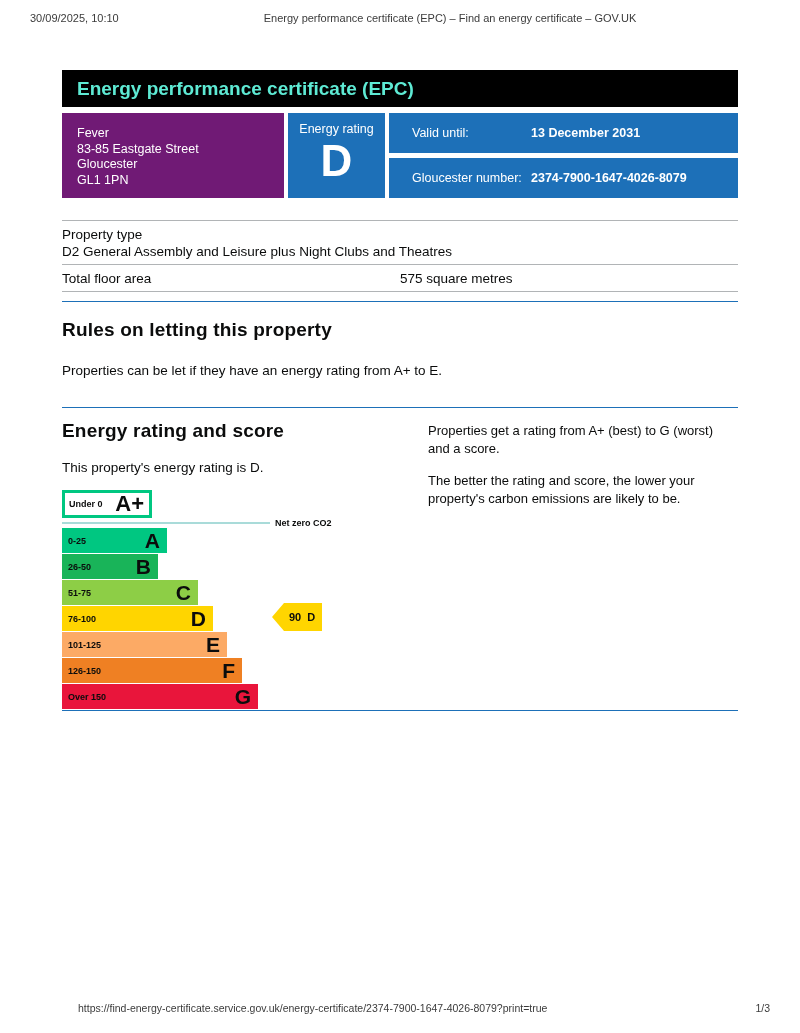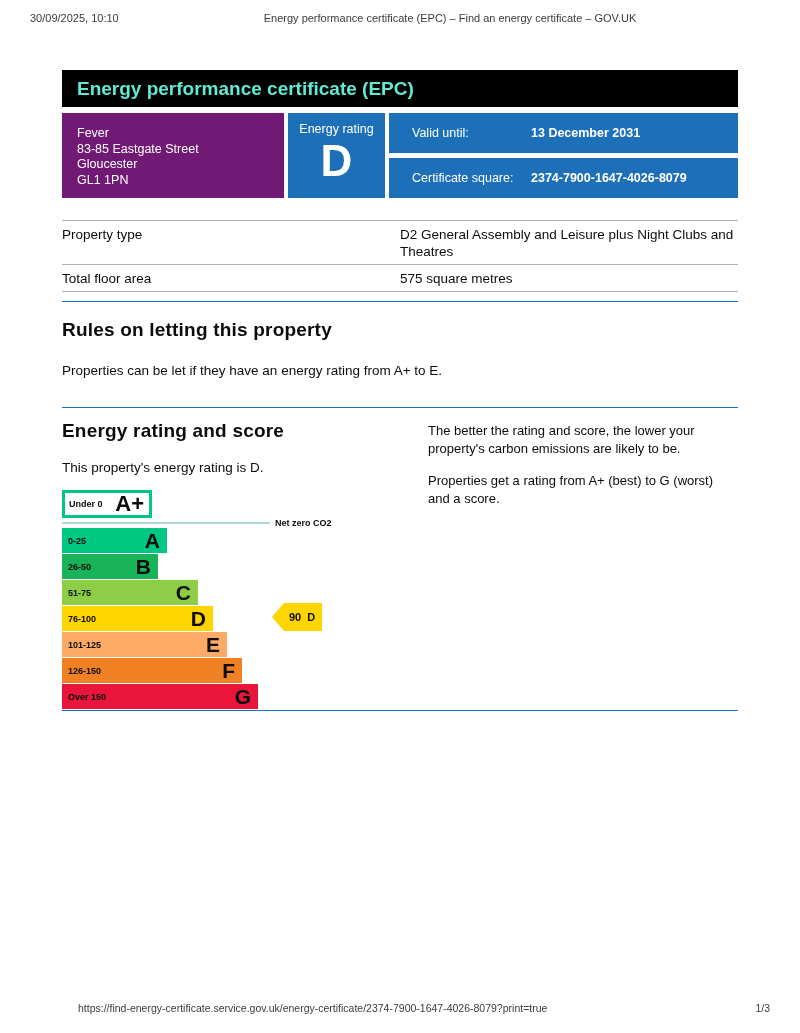--- a/index.html
+++ b/index.html
@@ -24,21 +24,21 @@
   .rating-box { width:97px; background:#1d70b8; color:#ffffff; text-align:center; padding-top:9px; }
   .rating-box .rb-label { font-size:12.5px; }
   .rating-box .rb-value { font-size:44px; font-weight:bold; line-height:50px; }
   .validity-col { flex:1; display:flex; flex-direction:column; gap:5px; }
   .validity-box { flex:1; background:#1d70b8; color:#ffffff; display:flex; align-items:center; font-size:12.5px; padding-left:23px; }
   .validity-box .vlabel { width:119px; }
   .validity-box .vvalue { font-weight:bold; }
 
   .details-table { margin-top:22px; font-size:13.5px; }
   .detail-row { display:flex; border-bottom:1px solid #b1b4b6; padding:5px 0 4px; line-height:17px; }
-  .detail-row:first-child { border-top:1px solid #b1b4b6; }
+  .detail-row:first-child { border-top:1px solid #b1b4b6;flex-direction:column; }
   .detail-label { width:338px; }
   .detail-value { flex:1; }
 
   hr.section-break { border:none; border-top:1px solid #1d70b8; margin:9px 0 0 0; }
   hr.section-break.sb2 { margin-top:27px; }
   hr.section-break.sb3 { margin-top:0; }
 
   h2.section-heading { font-size:19px; font-weight:bold; margin-top:17px; letter-spacing:0.2px; }
   p.body-text { font-size:13.5px; margin-top:21px; line-height:18px; }
 
@@ -89,21 +89,21 @@
     <div class="rating-box">
       <div class="rb-label">Energy rating</div>
       <div class="rb-value">D</div>
     </div>
     <div class="validity-col">
       <div class="validity-box">
         <span class="vlabel">Valid until:</span>
         <span class="vvalue">13 December 2031</span>
       </div>
       <div class="validity-box">
-        <span class="vlabel">Certificate square:</span>
+        <span class="vlabel">Gloucester number:</span>
         <span class="vvalue">2374-7900-1647-4026-8079</span>
       </div>
     </div>
   </div>
 
   <div class="details-table">
     <div class="detail-row">
       <div class="detail-label">Property type</div>
       <div class="detail-value">D2 General Assembly and Leisure plus Night Clubs and Theatres</div>
     </div>
@@ -163,22 +163,22 @@
           <span class="band-letter">G</span>
         </div>
         <div class="marker-arrow" style="background: rgb(255, 213, 0);">
           <span>90</span>
           <span>D</span>
         </div>
       </div>
     </div>
 
     <div class="col-right">
+      <p>Properties get a rating from A+ (best) to G (worst) and a score.</p>
       <p>The better the rating and score, the lower your property's carbon emissions are likely to be.</p>
-      <p>Properties get a rating from A+ (best) to G (worst) and a score.</p>
     </div>
   </div>
 
   <hr class="section-break sb3">
 
 </div>
 
 <div class="print-footer">
   <span class="pf-url">https://find-energy-certificate.service.gov.uk/energy-certificate/2374-7900-1647-4026-8079?print=true</span>
   <span class="pf-page">1/3</span>

